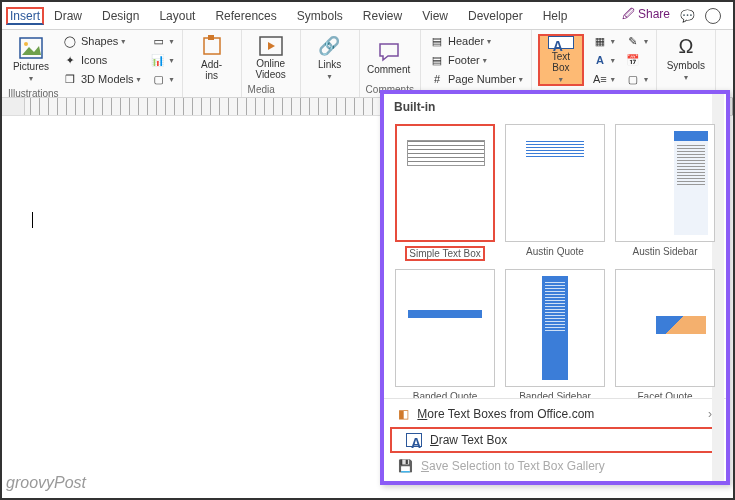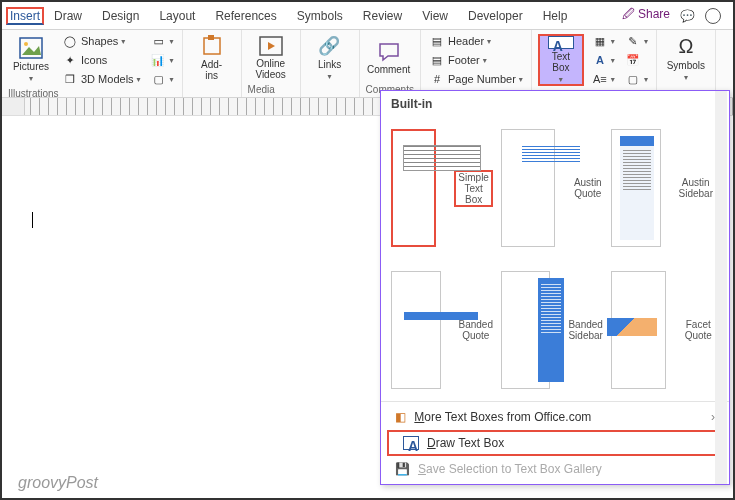--- a/index.html
+++ b/index.html
@@ -19,32 +19,32 @@
 .mini-col{display:flex;flex-direction:column;gap:1px}
 .mini{display:flex;align-items:center;gap:3px;font-size:11px;padding:1px 2px;cursor:pointer;white-space:nowrap}
 .chev{font-size:8px;color:#666}
 .ico{width:16px;height:16px;display:flex;align-items:center;justify-content:center}
 .hl-red{border:2px solid #e74c3c;padding:0 2px}
 .ruler{height:18px;background:#f5f5f5;border-bottom:1px solid #ddd;position:relative}
 .ruler::before{content:"";position:absolute;left:0;top:0;width:22px;height:100%;background:#eee;border-right:1px solid #ccc}
 .ruler-marks{position:absolute;left:28px;right:0;top:0;height:100%;background:repeating-linear-gradient(90deg,#aaa 0,#aaa 1px,transparent 1px,transparent 9px)}
 .doc{position:absolute;left:22px;top:118px;width:355px;height:360px;background:#fff}
 .cursor{position:absolute;left:8px;top:92px;width:1px;height:16px;background:#000}
-.dropdown{position:absolute;left:378px;top:88px;width:350px;height:395px;background:#fff;border:1px solid #8b5cf6;box-shadow:2px 2px 6px rgba(0,0,0,.2);display:flex;flex-direction:column}
+.dropdown{position:absolute;left:378px;top:88px;width:350px;height:395px;background:#fff;border:4px solid #8b5cf6;box-shadow:2px 2px 6px rgba(0,0,0,.2);display:flex;flex-direction:column}
 .dd-head{font-size:12px;font-weight:600;padding:6px 10px;color:#444}
 .gallery{flex:1;display:flex;flex-wrap:wrap;gap:8px;padding:4px 10px;overflow:hidden}
-.gitem{width:102px;display:flex;flex-direction:row;align-items:center;gap:18px}
+.gitem{width:102px;display:flex;flex-direction:column;align-items:center;gap:4px}
 .thumb{width:100px;height:118px;border:1px solid #c8c8c8;background:#fff;position:relative}
 .gitem.sel .thumb{border:2px solid #e74c3c}
 .glabel{font-size:10px;color:#555;text-align:center}
 .dd-foot{border-top:1px solid #e3e3e3;padding:4px 0}
 .dd-item{display:flex;align-items:center;gap:8px;padding:4px 14px;font-size:12px;color:#333;cursor:pointer}
 .dd-item.dis{color:#aaa;cursor:default}
 .dd-item .arrow{margin-left:auto;color:#888}
-.watermark{position:absolute;left:16px;bottom:6px;font-size:16px;color:#999;font-style:italic}
+.watermark{position:absolute;left:4px;bottom:6px;font-size:16px;color:#999;font-style:italic}
 .scroll{position:absolute;right:2px;top:0;width:12px;height:100%;background:#f0f0f0}
 .textbox-ico{width:26px;height:22px;border:1.5px solid #2b579a;position:relative;background:#fff}
 .textbox-ico::after{content:"A";position:absolute;left:4px;top:1px;color:#2b579a;font-size:14px;font-weight:bold}
 svg{display:block}
 </style>
 </head>
 <body>
 
 <div class="tabs">
   <span class="tab active hl-red">Insert</span>
@@ -179,21 +179,21 @@
             <span>Page Number</span>
             <span class="chev">▾</span>
           </div>
       </div>
     </div>
     <div class="group-label"></div>
   </div>
 
   <div class="group">
     <div class="group-body">
-      <div class="big-btn hl-red" style="background:#c4b5fd">
+      <div class="big-btn hl-red" style="background:#fdba74">
         <div class="textbox-ico"></div>
         <span class="lbl" style="white-space:pre">Text
 Box</span>
           <span class="chev">▾</span>
       </div>
       <div class="mini-col">
         <div class="mini">
             <span class="ico">▦</span>
             <span class="chev">▾</span>
           </div>

